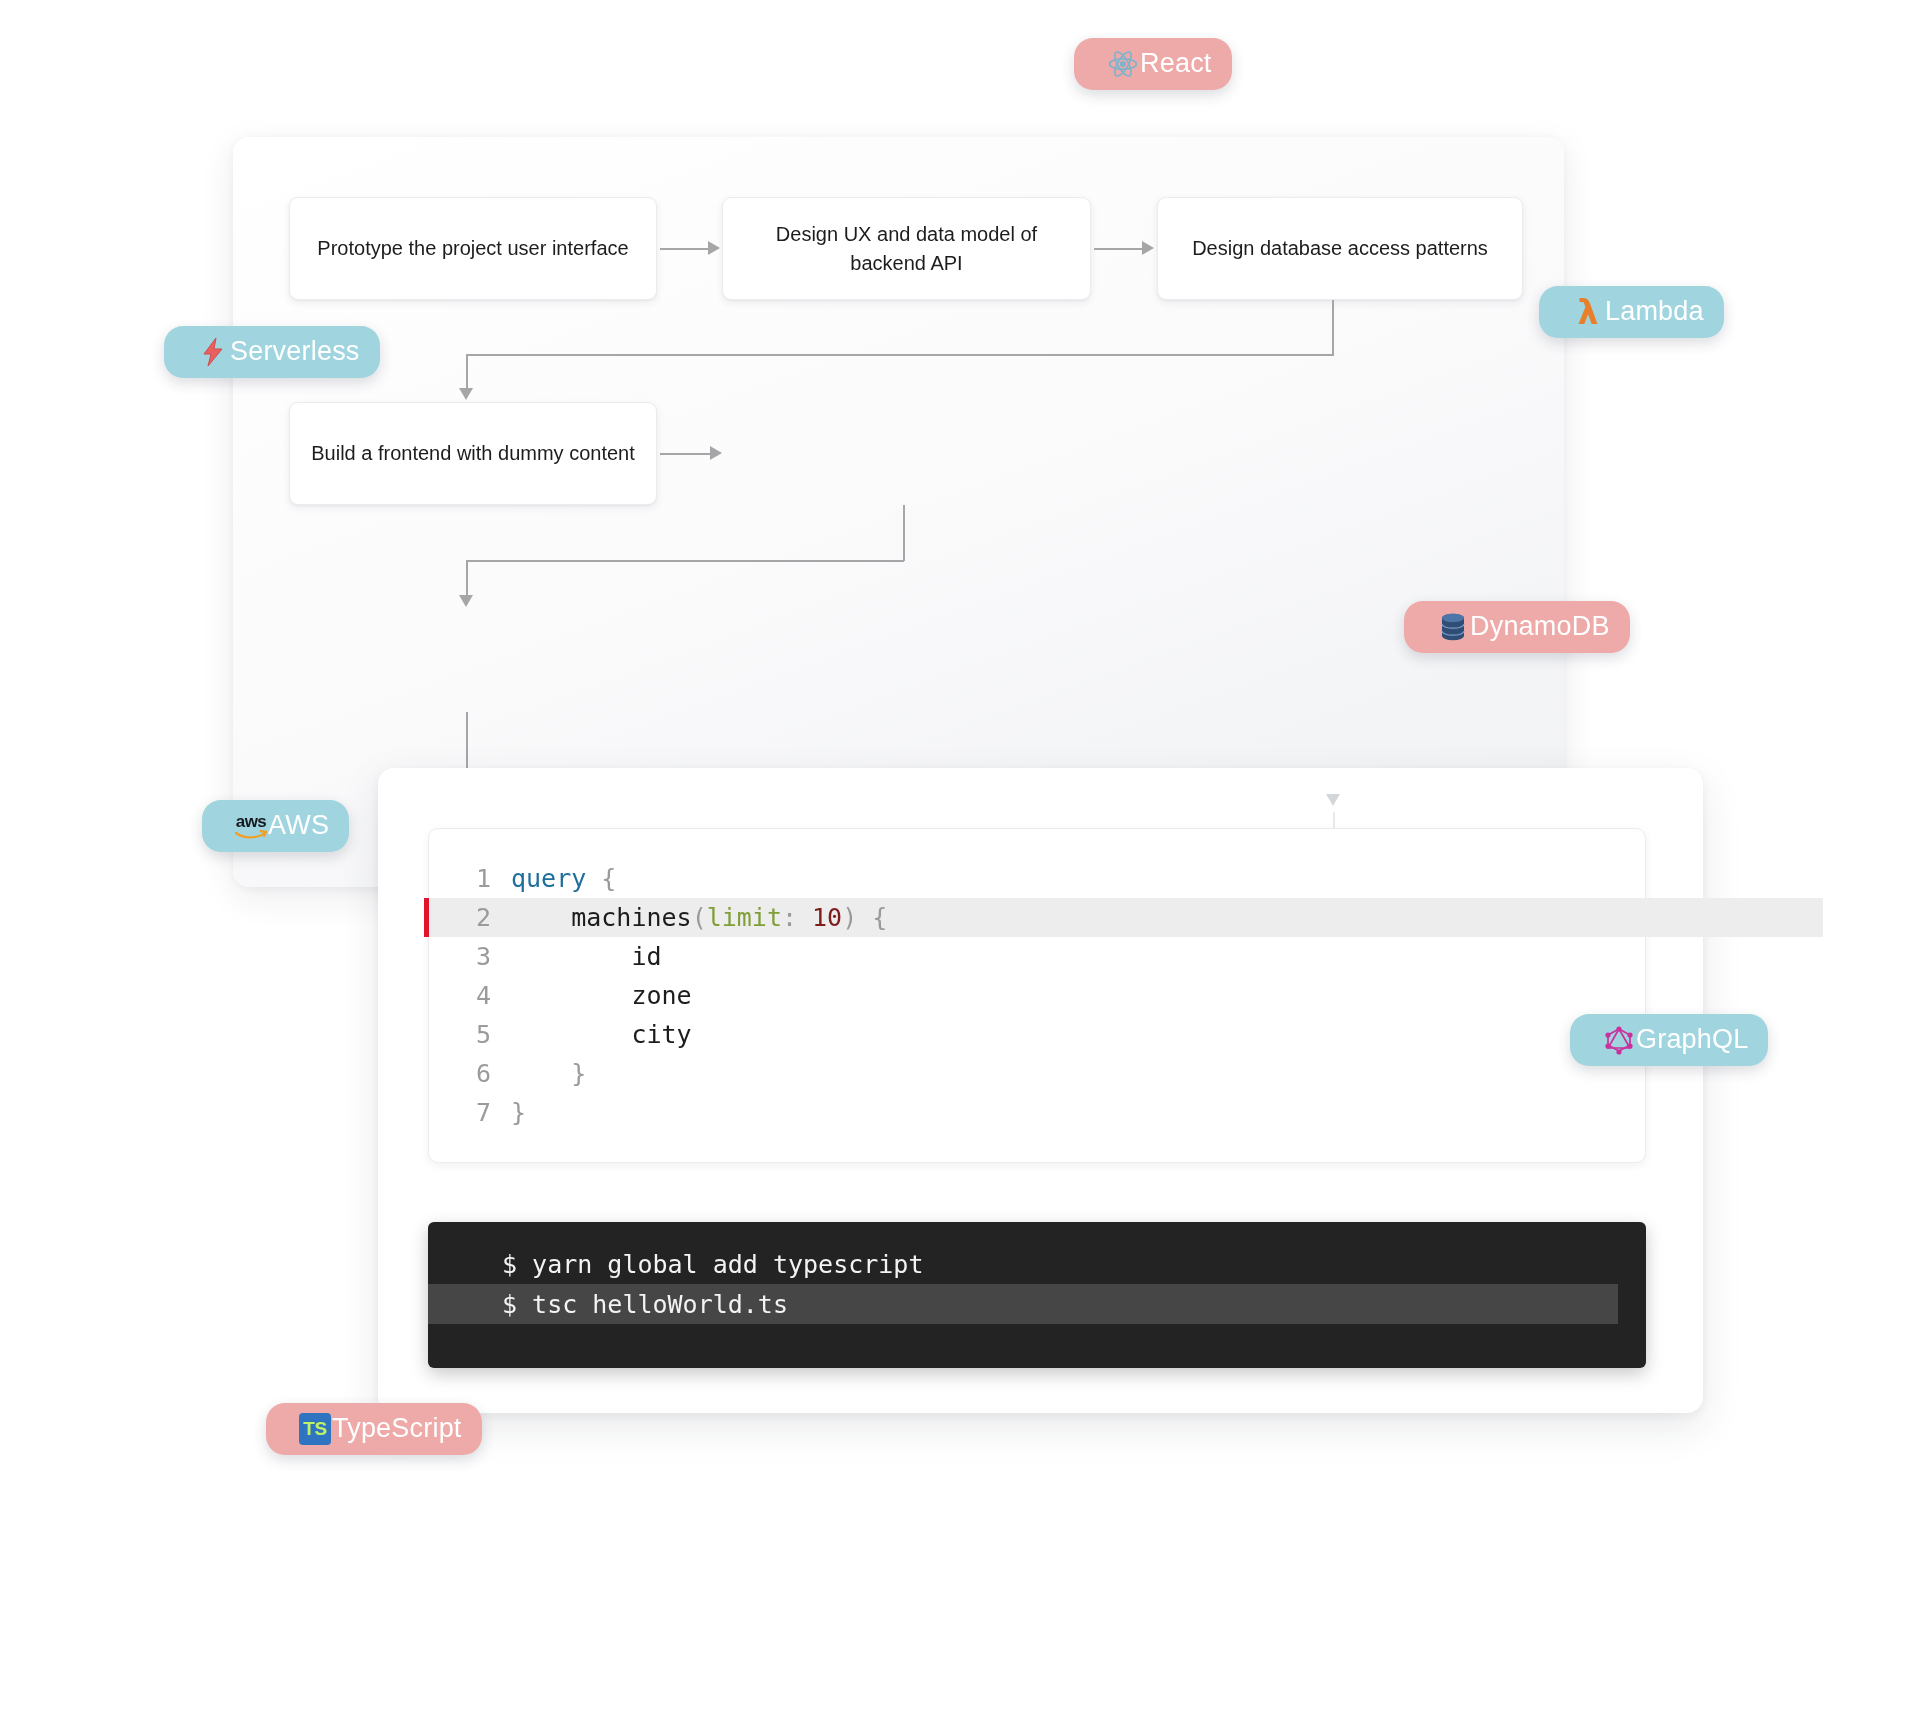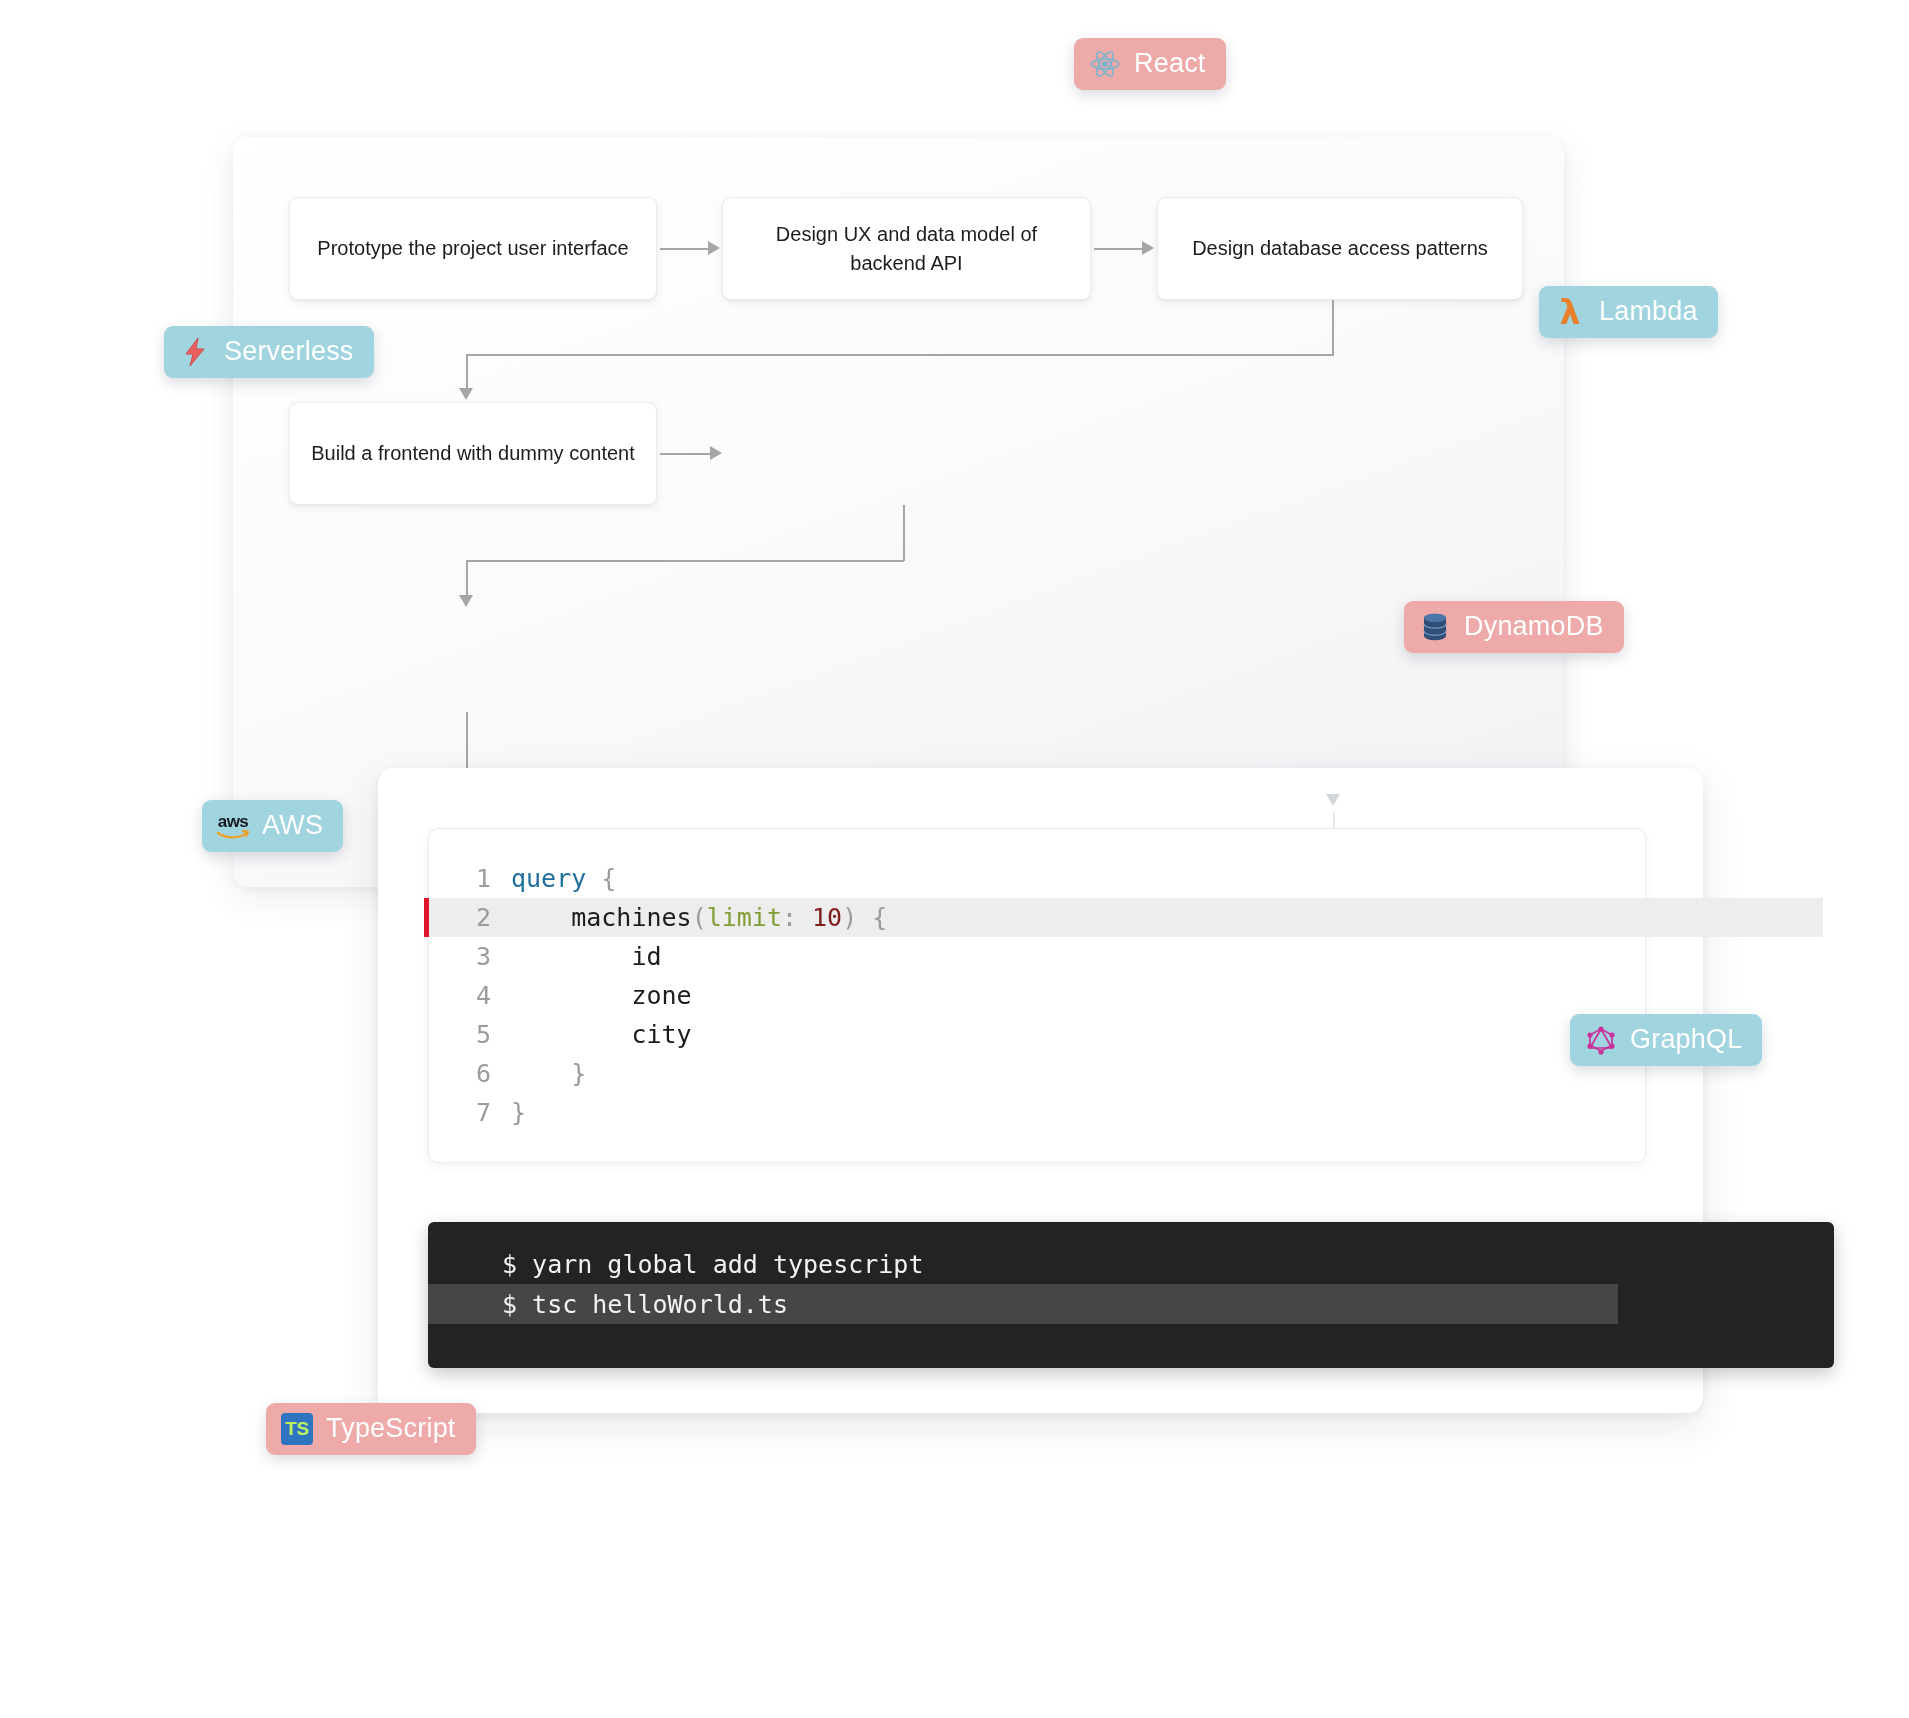--- a/index.html
+++ b/index.html
@@ -136,21 +136,21 @@
   .tok-punc { color: #9a9a9d; }
   .tok-plain { color: #1c1c1e; }
   .tok-arg { color: #7f9f36; }
   .tok-num { color: #7f1d1d; }
 
   
   .terminal {
     position: absolute;
     left: 428px;
     top: 1222px;
-    width: 1406px;
+    width: 1218px;
     height: 146px;
     background: #232323;
     border-radius: 6px;
     box-shadow: 0 6px 18px rgba(0,0,0,0.22);
     overflow: hidden;
     padding-top: 22px;
   }
   .term-line {
     height: 40px;
     display: flex;
@@ -161,23 +161,23 @@
     font-size: 25px;
     padding-left: 74px;
   }
   .term-line.hl { background: #464646; width: 1190px; }
 
   
   .badge {
     position: absolute;
     display: flex;
     align-items: center;
-    gap: 12px;
-    padding: 9px 20px 9px 14px;
-    border-radius: 9px;
+    gap: 0;
+    padding: 9px 20px 9px 32px;
+    border-radius: 19px;
     color: #ffffff;
     font-size: 27px;
     letter-spacing: 0.2px;
     box-shadow: 0 5px 14px rgba(30,40,60,0.16);
     white-space: nowrap;
   }
   .badge.pink { background: #edaaa9; }
   .badge.blue { background: #a0d5e0; }
   .badge .bicon {
     width: 34px; height: 34px;

